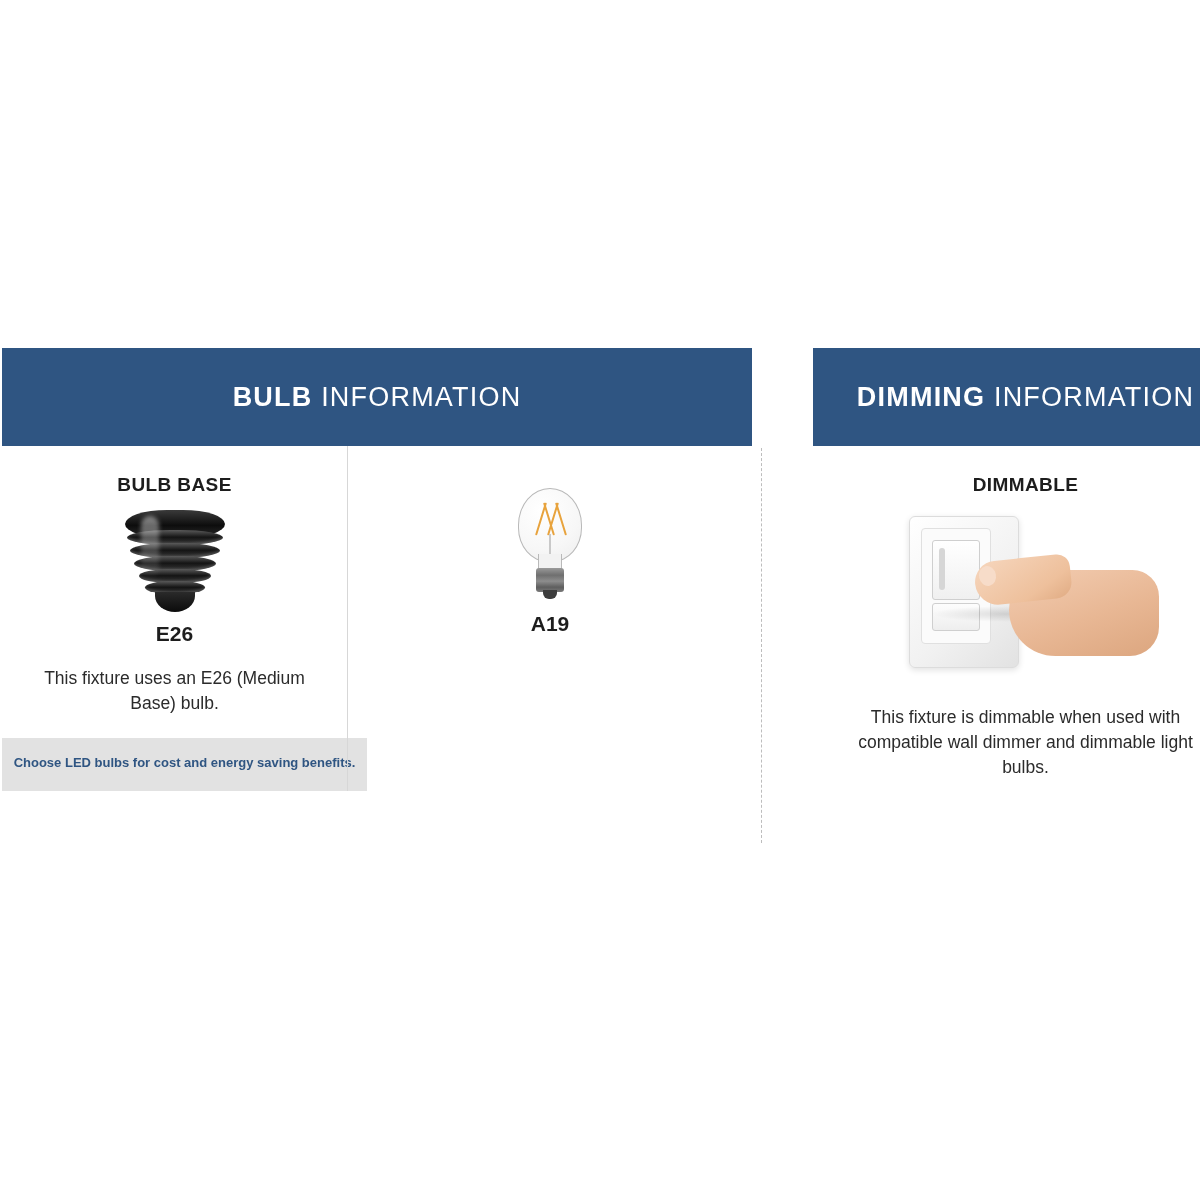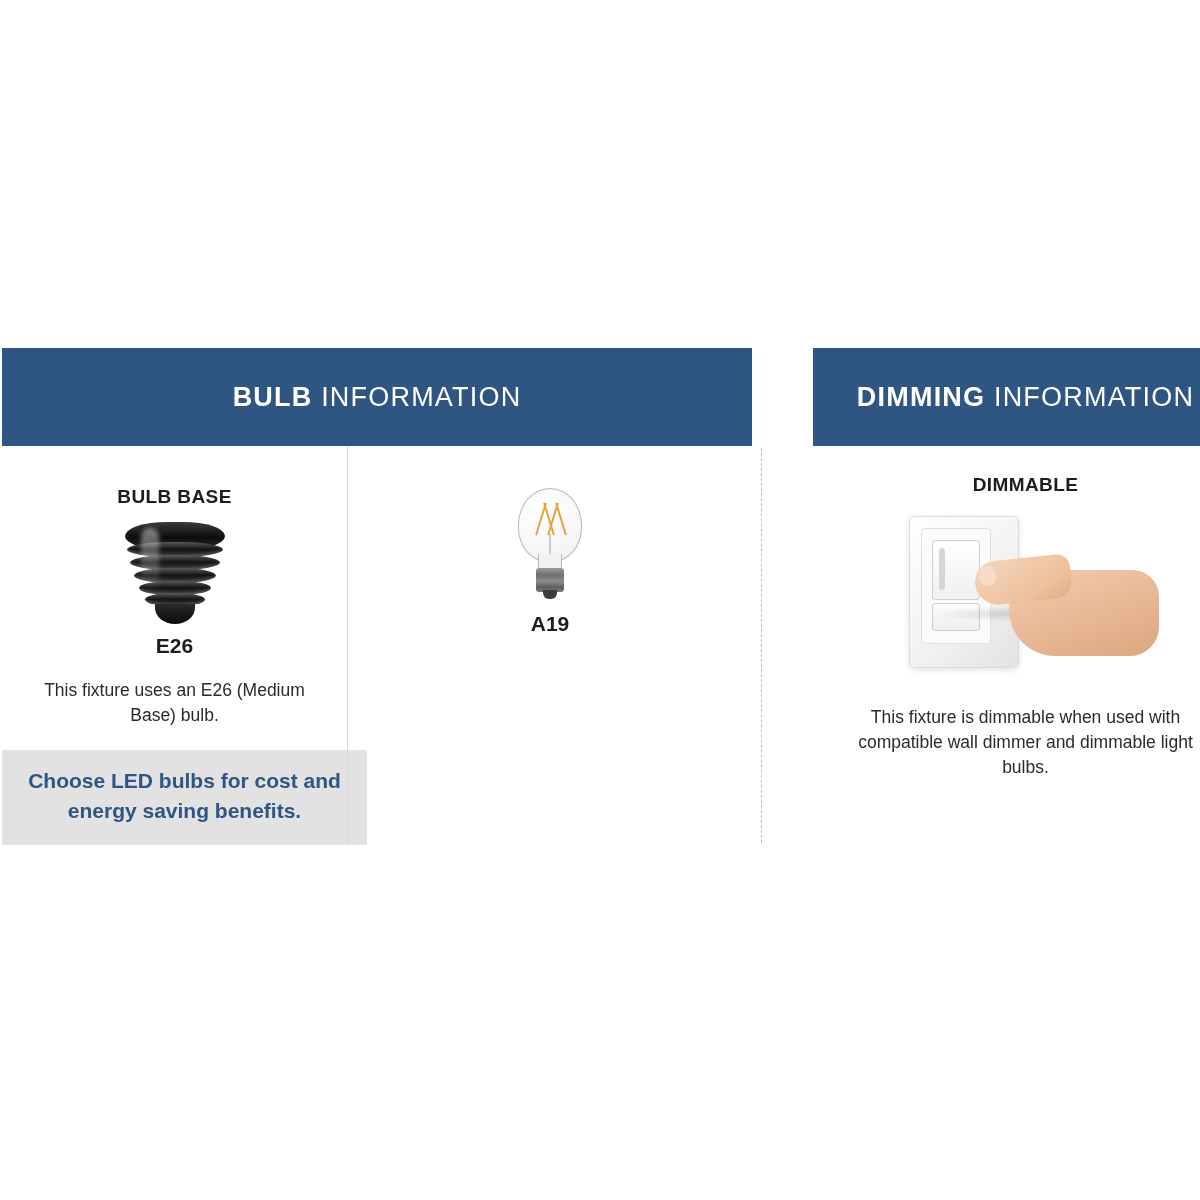--- a/index.html
+++ b/index.html
@@ -61,21 +61,20 @@
     position: relative;
   }
 
   .col {
     box-sizing: border-box;
     padding-top: 28px;
     position: relative;
   }
   .col-base {
     width: 345px;
-    margin-top: 12px;
   }
   .col-shape {
     width: 405px;
     border-left: 1px solid #d7d7d7;
   }
   .col-dim {
     width: 425px;
     padding-top: 28px;
   }
 
@@ -112,21 +111,21 @@
   }
   .desc-dim {
     padding: 0 28px;
   }
 
   .tip {
     margin-top: 22px;
     background: #e2e2e2;
     color: #2f5582;
     font-weight: 700;
-    font-size: 21px;
+    font-size: 13px;
     line-height: 1.45;
     text-align: center;
     padding: 16px 10px 18px;
     width: 345px;
   }
 
   
   .panel-sep {
     position: absolute;
     left: 761px;

